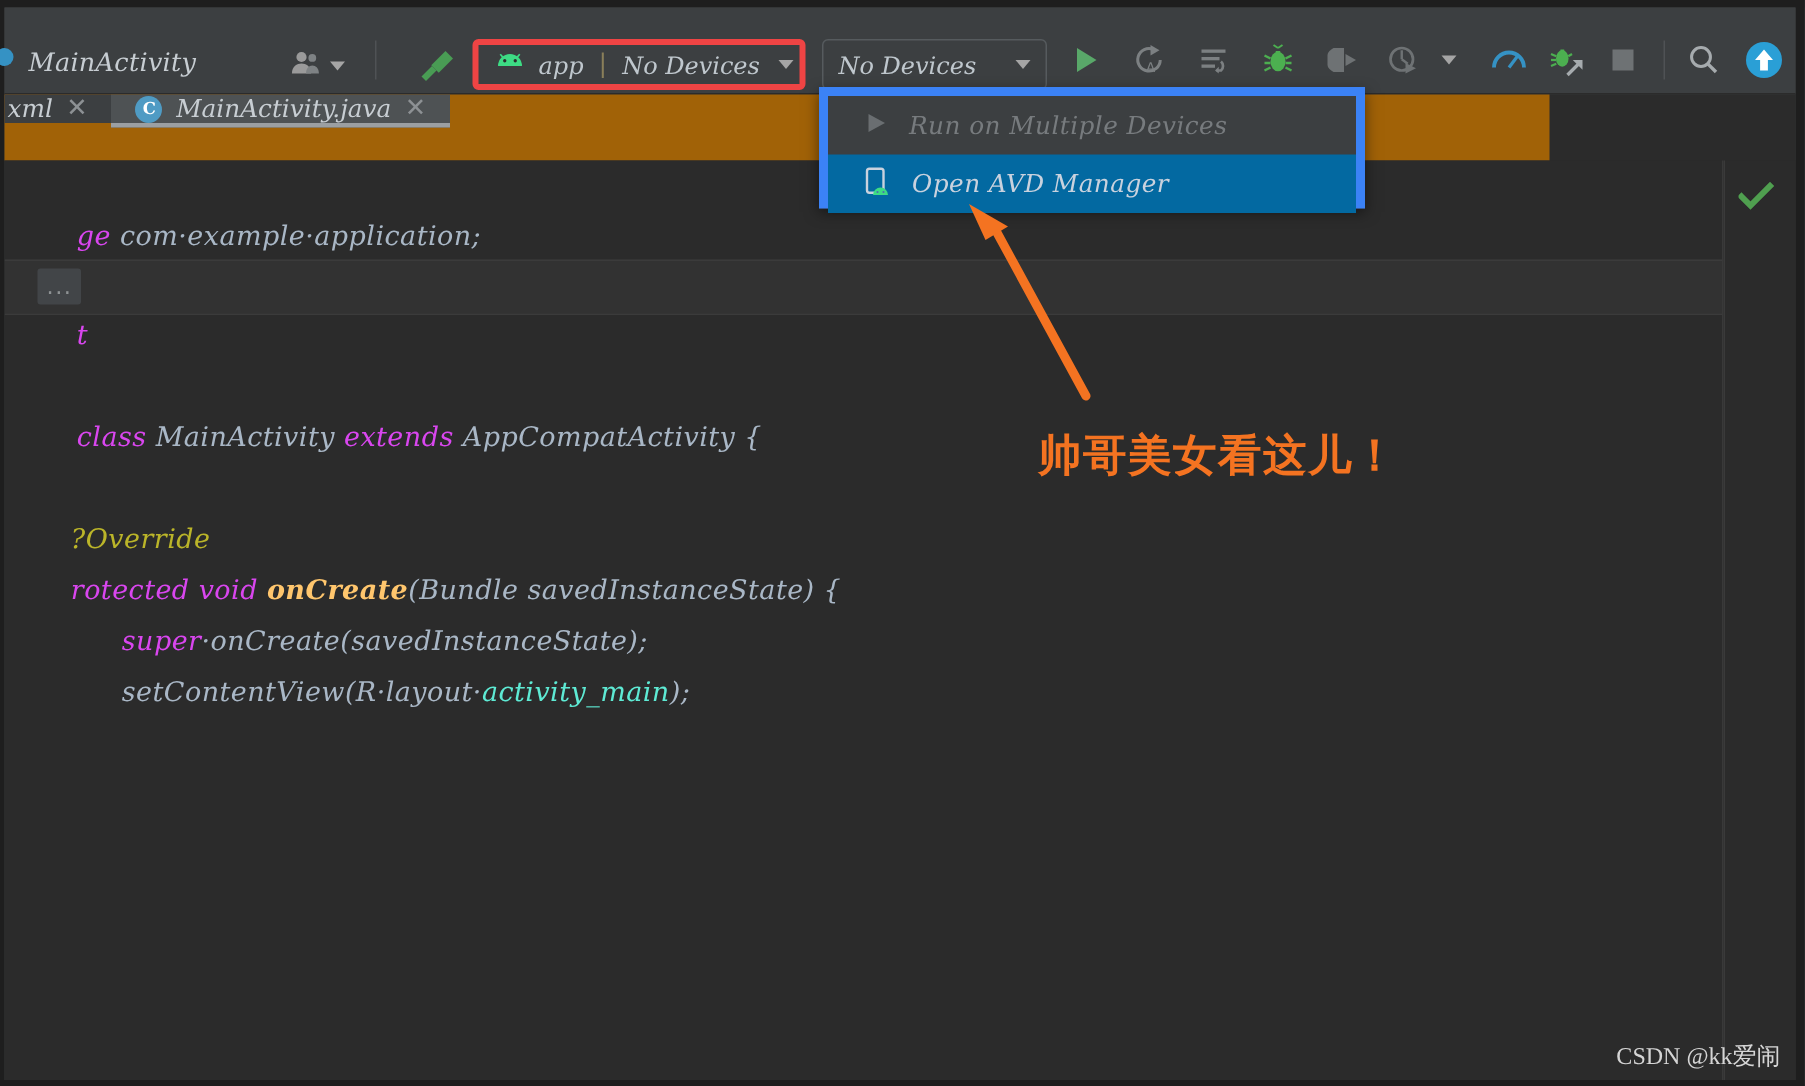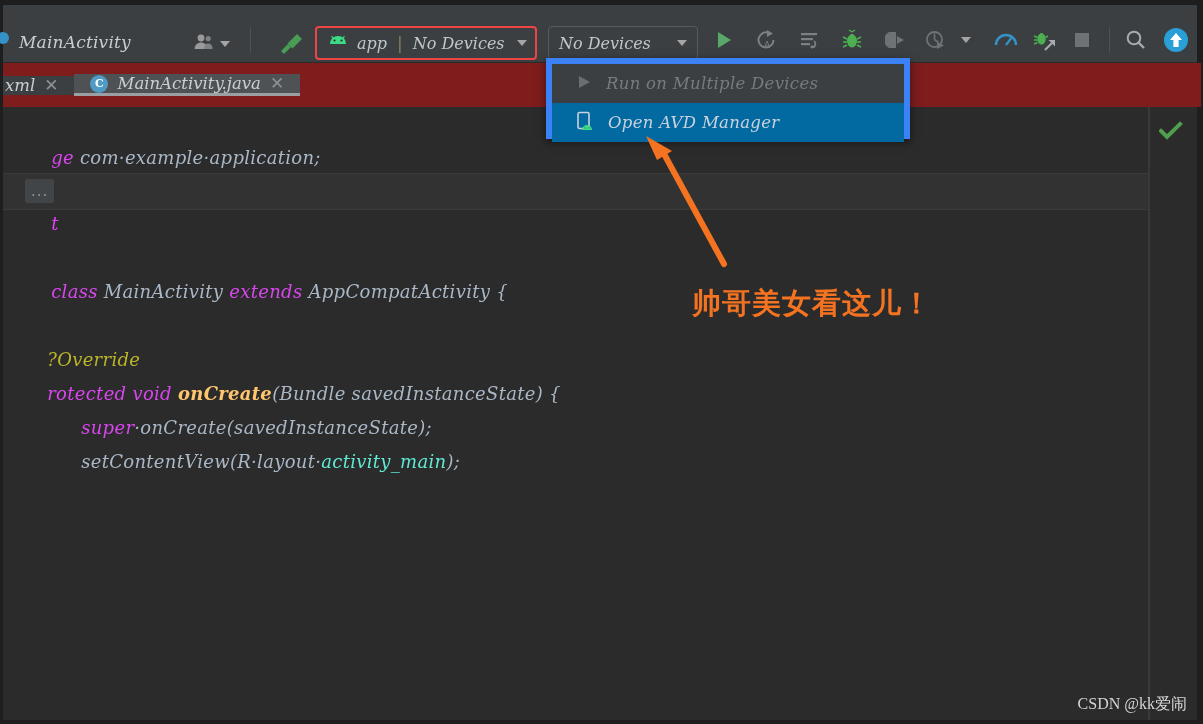--- a/index.html
+++ b/index.html
@@ -75,21 +75,21 @@
   .tb-sep {
     position: absolute; top: 22px;
     width: 1px; height: 26px; background: #4f5255;
   }
   .tb-hammer {
     position: absolute; left: 272px; top: 24px;
   }
   .runconfig-box {
     position: absolute; left: 312px; top: 21px;
     width: 222px; height: 34px;
-    border: 2px solid #ef4444;
+    border: 4px solid #ef4444;
     border-radius: 4px;
     background: #3c3f41;
     display: flex; align-items: center;
     padding: 0 10px;
     gap: 8px;
   }
   .devices-box {
     position: absolute; left: 545px; top: 21px;
     width: 150px; height: 34px;
     border: 1px solid #565b5e;
@@ -145,23 +145,23 @@
 
   
   #editor {
     position: absolute;
     left: 3px; top: 63px;
     width: 1194px; height: 657px;
     background: #2b2b2b;
   }
   #tabbar {
     position: absolute; left: 0; top: 0;
-    width: 1198px; height: 44px;
-    background: #7f1d1d;
-    display: flex; align-items: center;
+    width: 1030px; height: 44px;
+    background: #a16207;
+    display: flex; align-items: flex-start;
   }
   .tab {
     display: flex; align-items: center;
     gap: 9px;
     padding: 0 16px;
     position: relative;
   }
   .tab.inactive { background: #3c3f41; }
   .tab.active {
     background: #4e5254;

